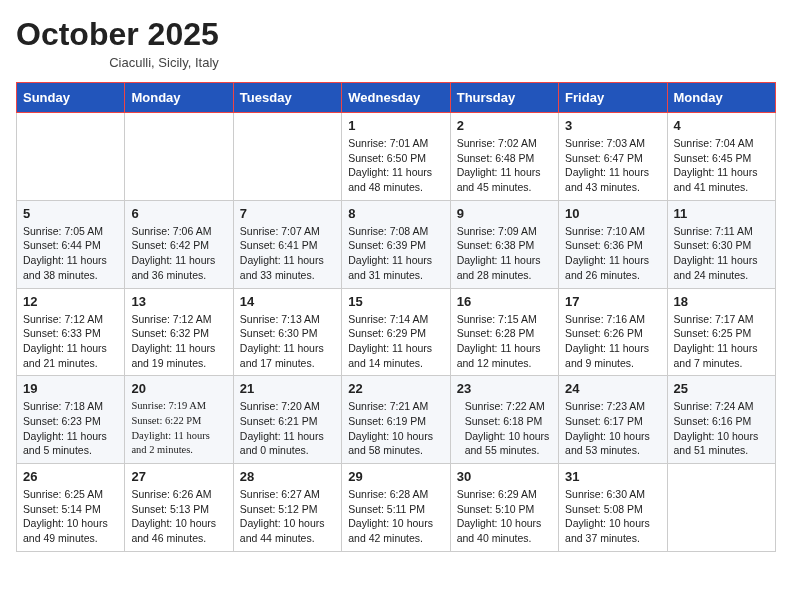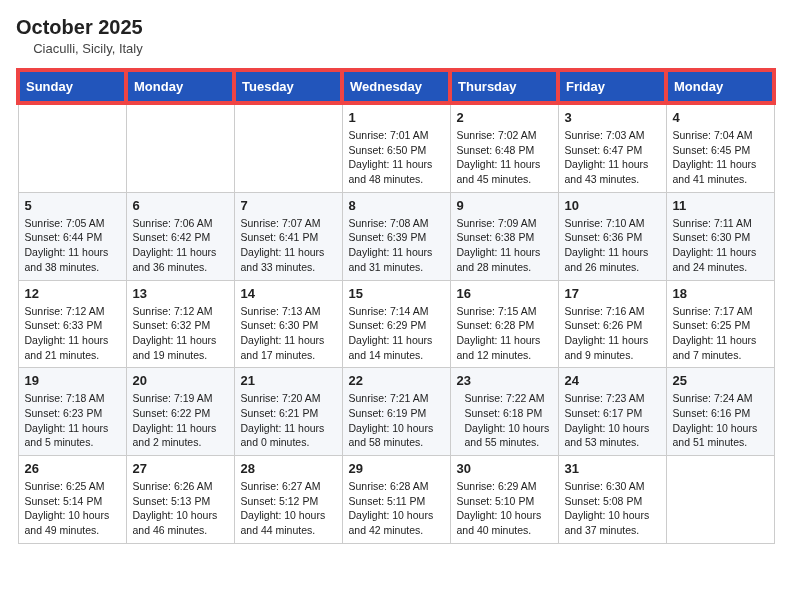--- a/index.html
+++ b/index.html
@@ -27,41 +27,41 @@
       line-height: 1.1;
     }
     .logo-text .general { color: #333; }
     .logo-text .blue { color: #2266cc; }
     .logo-icon {
       width: 32px;
       height: 32px;
     }
     .title-block { text-align: right; }
     .month-title {
-      font-size: 20px;
+      font-size: 32px;
       font-weight: bold;
       color: #222;
     }
     .location {
       font-size: 13px;
       color: #444;
       margin-top: 2px;
     }
     .calendar {
       width: 100%;
       border-collapse: collapse;
       border: 1px solid #ccc;
     }
     .calendar th {
       background: #2255bb;
       color: #fff;
       font-size: 13px;
       padding: 7px 6px;
       text-align: left;
-      border: 4px solid #ef4444;
+      border: 1px solid #ef4444;
     }
     .calendar td {
       vertical-align: top;
       border: 1px solid #ccc;
       padding: 5px 6px;
       width: calc(100% / 7);
       min-height: 80px;
       height: 80px;
       font-size: 11px;
       color: #222;
@@ -245,21 +245,21 @@
       <tr>
         <td>
           <div class="day-number">19</div>
           <div class="day-info" style="white-space: pre-line;">Sunrise: 7:18 AM
 Sunset: 6:23 PM
 Daylight: 11 hours
 and 5 minutes.</div>
         </td>
         <td>
           <div class="day-number">20</div>
-          <div class="day-info" style="white-space: pre-line;">Sunrise: 7:19 AM
+          <div class="day-info" style="white-space: pre-line; font-family: Liberation Serif, serif;">Sunrise: 7:19 AM
 Sunset: 6:22 PM
 Daylight: 11 hours
 and 2 minutes.</div>
         </td>
         <td>
           <div class="day-number">21</div>
           <div class="day-info" style="white-space: pre-line;">Sunrise: 7:20 AM
 Sunset: 6:21 PM
 Daylight: 11 hours
 and 0 minutes.</div>

